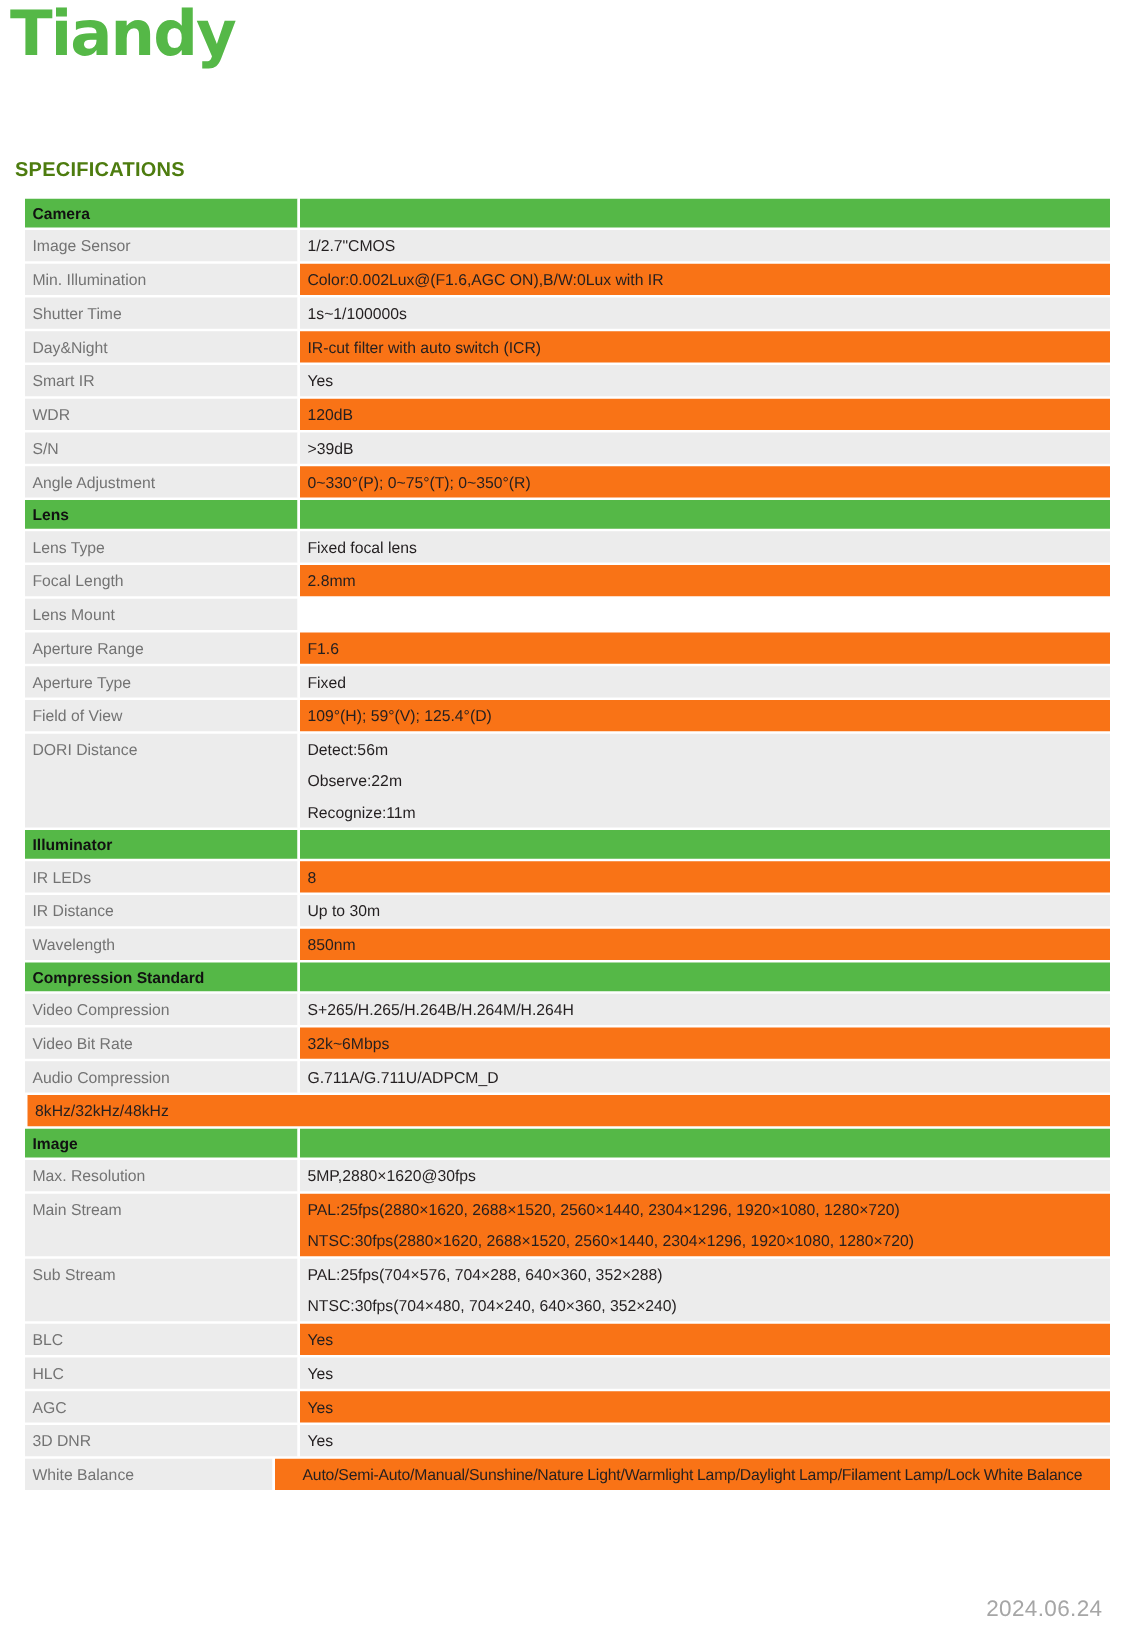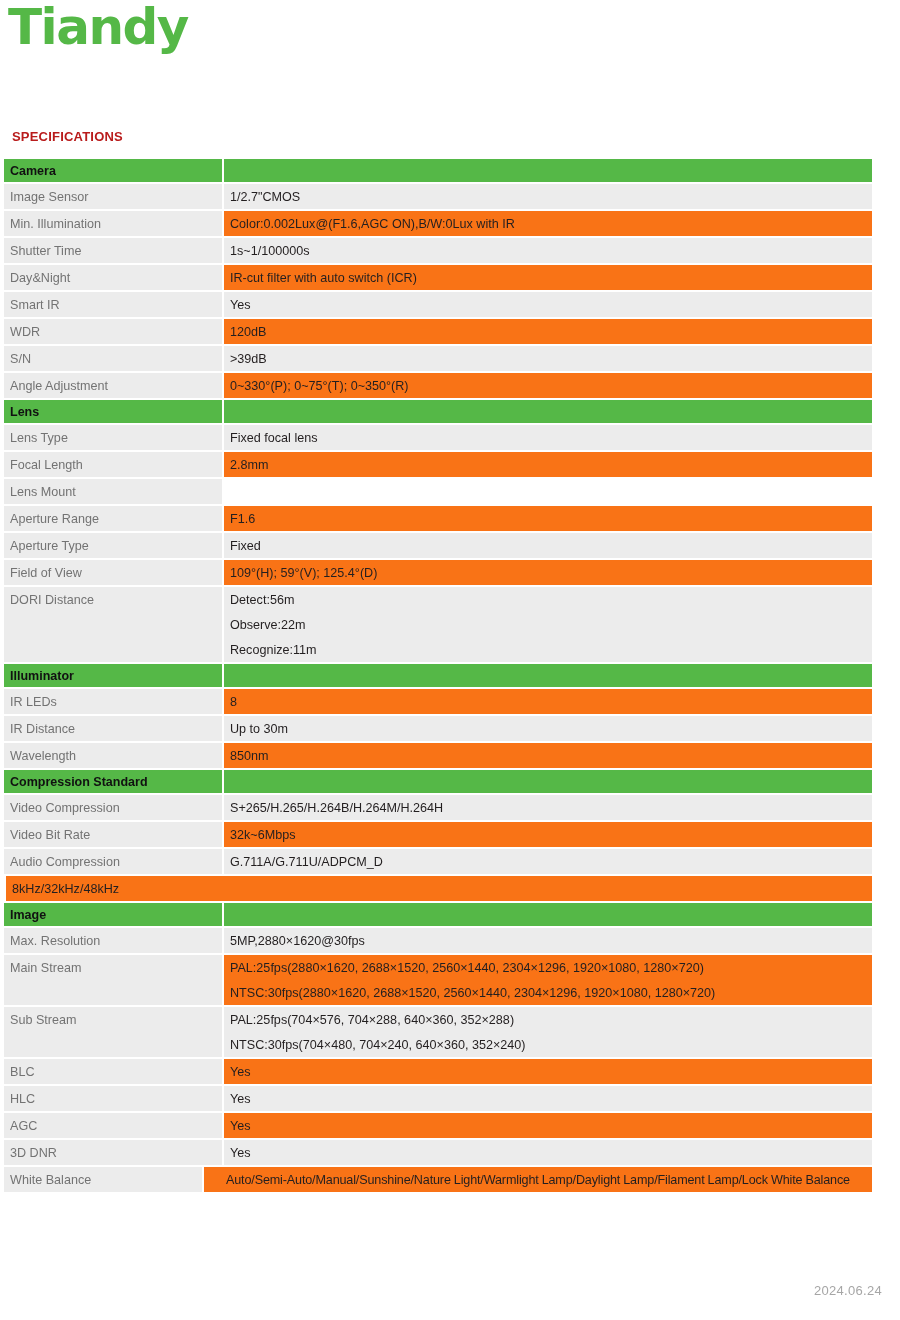--- a/index.html
+++ b/index.html
@@ -29,31 +29,31 @@
     color: #55b847;
     line-height: 58px;
     white-space: nowrap;
   }
 
   
   #page-heading {
     position: absolute;
     left: 12px;
     top: 125px;
-    font-size: 13px;
+    font-size: 16px;
     font-weight: bold;
     letter-spacing: 0.2px;
-    color: #b91c1c;
+    color: #4d7c0f;
     line-height: 24px;
   }
 
   
   #spec-table {
     position: absolute;
-    left: 4px;
+    left: 20px;
     top: 159px;
     width: 868px;
   }
 
   .spec-section { width: 100%; }
 
   .section-header {
     display: flex;
     height: 23px;
     margin-bottom: 2px;
@@ -129,21 +129,21 @@
     word-spacing: -0.3px;
     letter-spacing: -0.15px;
     margin-left: 16px;
   }
 
   
   #footer-date {
     position: absolute;
     right: 18px;
     bottom: 22px;
-    font-size: 13px;
+    font-size: 18px;
     color: #a6a6a6;
     letter-spacing: 0.3px;
   }
 </style>
 </head>
 <body>
 
 <div id="logo">Tiandy</div>
 
 <div id="page-heading">SPECIFICATIONS</div>

